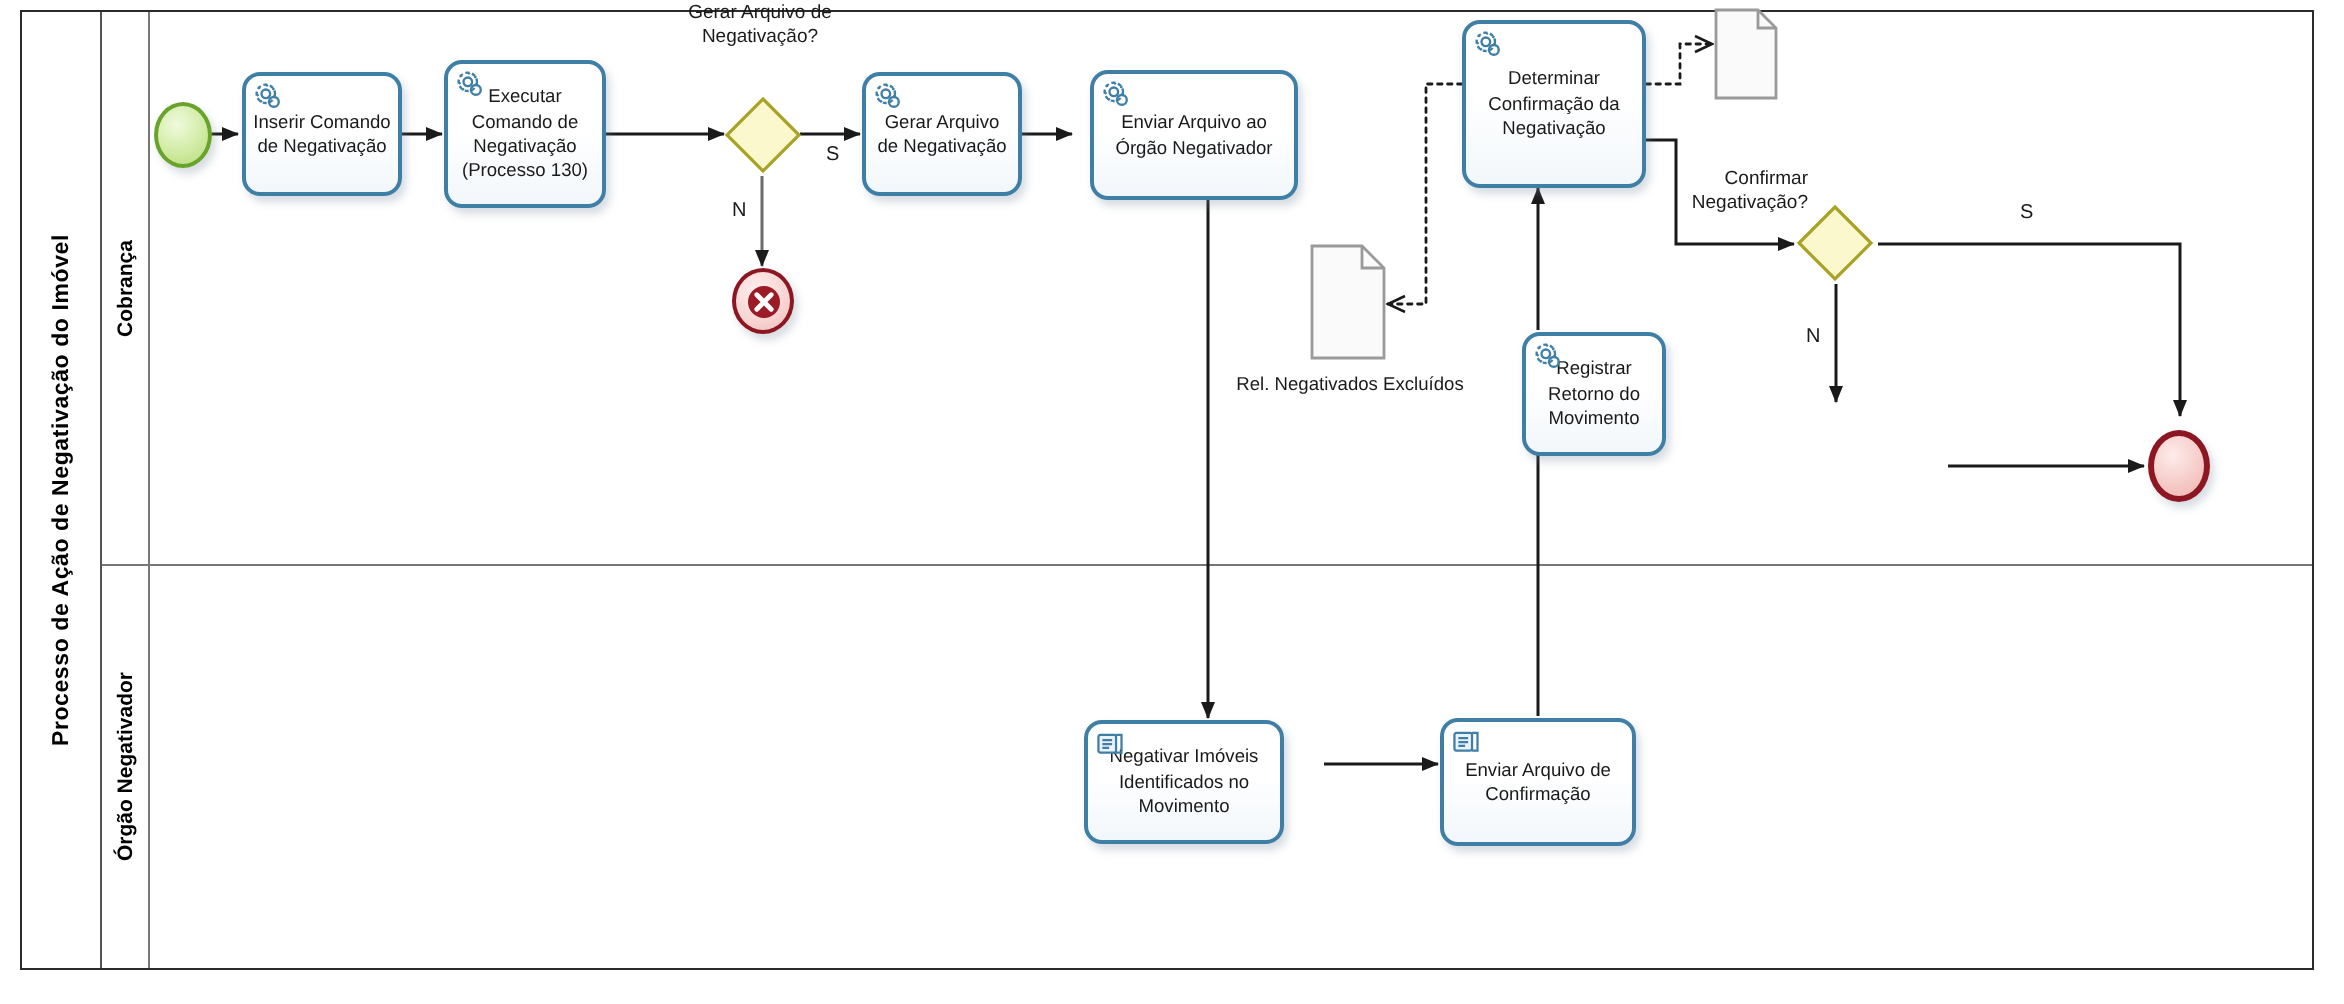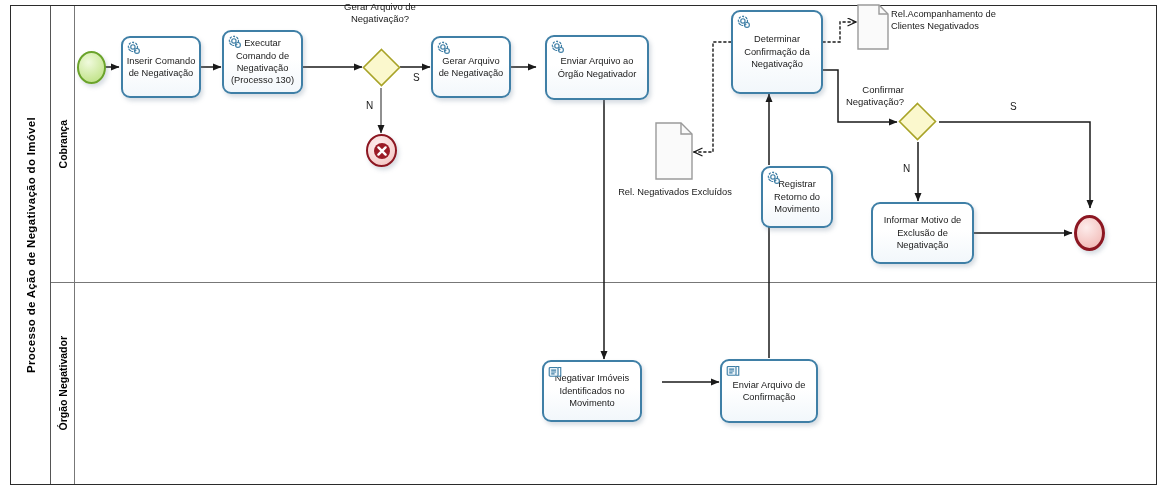--- a/index.html
+++ b/index.html
@@ -235,21 +235,21 @@
       <g fill="none" stroke="#3f7fa6" stroke-width="1.25">
         <circle cx="6.3" cy="6.3" r="2.3"></circle>
         <path d="M6.3 1.4 L7.4 2.2 M10.4 3.1 L10.2 4.4 M11.2 7.3 L10.2 8.2 M8.5 10.8 L7.4 10.4 M4.1 10.8 L3.4 9.8 M1.5 7.4 L2.4 6.6 M2.0 3.2 L3.3 3.0"></path>
         <circle cx="6.3" cy="6.3" r="4.9" stroke-dasharray="2.1,1.5"></circle>
         <circle cx="10.6" cy="10.6" r="2.6"></circle>
       </g>
     </svg>
     <div class="lbl">Inserir Comando de Negativação</div>
   </div>
 
-  <div class="node task" style="left:222px;top:30px;width:81px;height:64px;">
+  <div class="node task" style="left:222px;top:30px;width:81px;height:74px;">
     <svg class="tico" viewBox="0 0 16 16">
       <g fill="none" stroke="#3f7fa6" stroke-width="1.25">
         <circle cx="6.3" cy="6.3" r="2.3"></circle>
         <path d="M6.3 1.4 L7.4 2.2 M10.4 3.1 L10.2 4.4 M11.2 7.3 L10.2 8.2 M8.5 10.8 L7.4 10.4 M4.1 10.8 L3.4 9.8 M1.5 7.4 L2.4 6.6 M2.0 3.2 L3.3 3.0"></path>
         <circle cx="6.3" cy="6.3" r="4.9" stroke-dasharray="2.1,1.5"></circle>
         <circle cx="10.6" cy="10.6" r="2.6"></circle>
       </g>
     </svg>
     <div class="lbl">Executar Comando de Negativação (Processo 130)</div>
   </div>
@@ -325,34 +325,30 @@
     </svg>
     <div class="lbl">Determinar Confirmação da Negativação</div>
   </div>
 
   <div class="node" style="left:857px;top:4px;width:32px;height:46px;">
     <svg width="32" height="46" viewBox="0 0 32 46">
       <path d="M1,1 L22,1 L31,10 L31,45 L1,45 Z" fill="#fafafa" stroke="#9a9a9a" stroke-width="1.4"></path>
       <path d="M22,1 L22,10 L31,10" fill="none" stroke="#9a9a9a" stroke-width="1.4"></path>
     </svg>
   </div>
-  <div class="doc-label" style="left:891px;top:8px;width:125px;text-align:left;">Rel.Acompanhamento de Clientes Negativados</div>
 
   <div class="node gateway" style="left:898px;top:102px;width:39px;height:39px;">
     <svg width="39" height="39" viewBox="0 0 39 39">
       <polygon points="19.5,1.5 37.5,19.5 19.5,37.5 1.5,19.5" fill="#fbf8cd" stroke="#a8a327" stroke-width="1.6"></polygon>
     </svg>
   </div>
   <div class="flow-label" style="left:826px;top:84px;width:78px;text-align:right;">Confirmar Negativação?</div>
   <div class="cond-label" style="left:903px;top:163px;">N</div>
   <div class="cond-label" style="left:1010px;top:101px;">S</div>
 
-  <div class="node task" style="left:871px;top:202px;width:103px;height:62px;">
-    <div class="lbl">Informar Motivo de Exclusão de Negativação</div>
-  </div>
 
   <div class="node event ev-end" style="left:1074px;top:215px;width:31px;height:36px;"></div>
 
   <div class="node task" style="left:542px;top:360px;width:100px;height:62px;">
     <svg class="tico" viewBox="0 0 16 16">
       <g fill="none" stroke="#3f7fa6" stroke-width="1.2">
         <rect x="1.3" y="2.6" width="9.4" height="9.4" rx="1" fill="#e8f2f8"></rect>
         <path d="M10.7,2.6 L13.6,2.6 L13.6,12.0 L10.7,12.0"></path>
         <path d="M3.4,5.4 L8.6,5.4 M3.4,7.5 L8.6,7.5 M3.4,9.5 L7.0,9.5"></path>
       </g>

